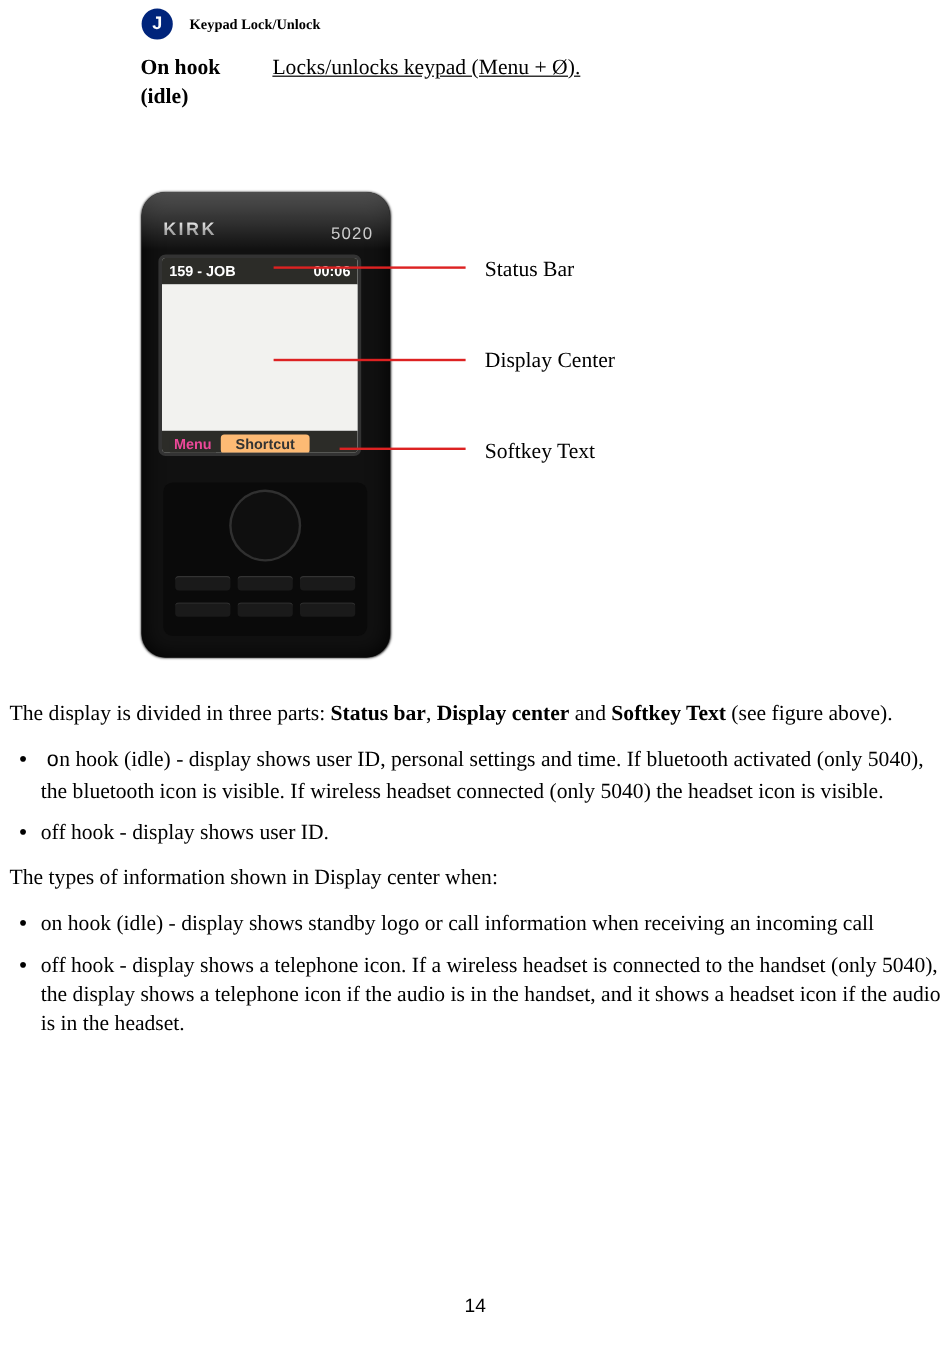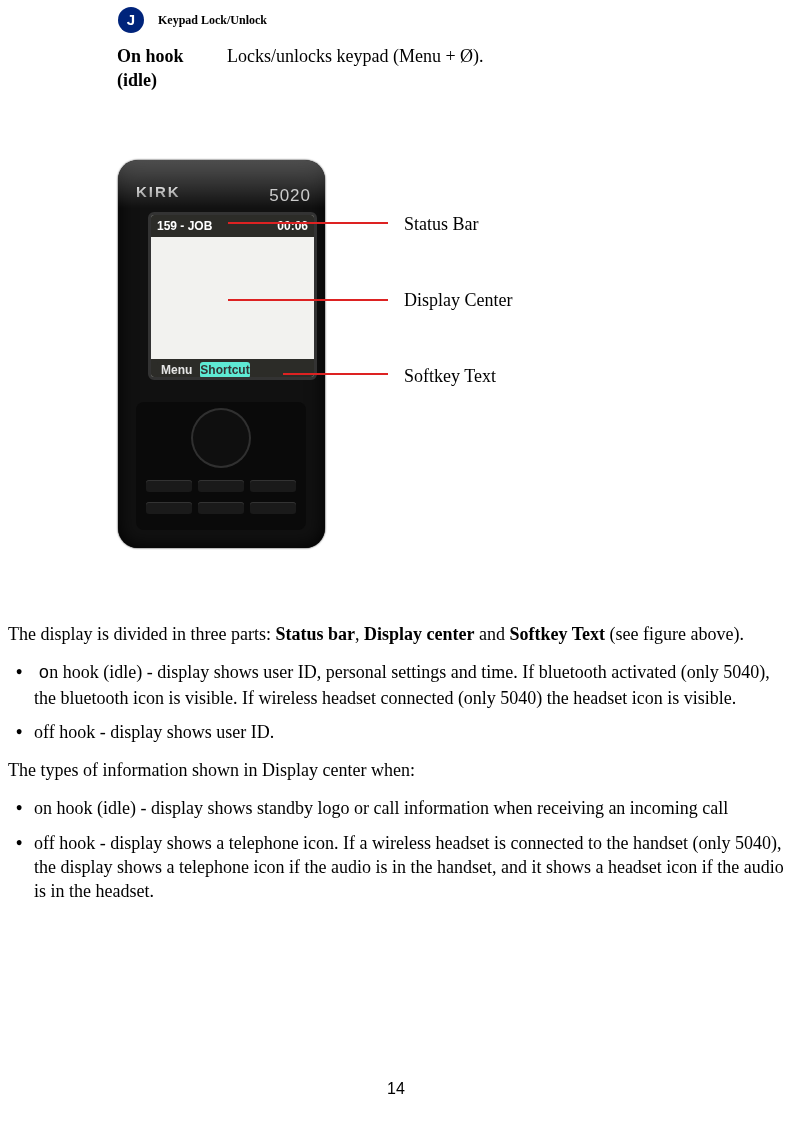--- a/index.html
+++ b/index.html
@@ -49,20 +49,21 @@
     top: 44px;
     left: 117px;
     display: flex;
   }
   .defn-term {
     width: 110px;
     font-weight: bold;
   }
   .defn-body {
     font-weight: normal;
+    text-decoration: underline;
   }
   .figure-area {
     position: absolute;
     top: 160px;
     left: 118px;
     width: 580px;
     height: 400px;
   }
   .phone {
     position: absolute;
@@ -97,29 +98,29 @@
   }
   .brand-left {
     font-size: 15px;
     font-weight: bold;
     letter-spacing: 2px;
     background: linear-gradient(180deg,#fff,#aaa,#888);
     -webkit-background-clip: text;
     -webkit-text-fill-color: transparent;
   }
   .brand-right {
-    font-size: 17px;
+    font-size: 14px;
     color: #ccc;
     letter-spacing: 1px;
     padding-top: 3px;
   }
   .screen {
     position: absolute;
     top: 52px;
-    left: 30px;
+    left: 14px;
     width: 169px;
     height: 168px;
     background: #d0d4d0;
     border: 3px solid #333;
     border-radius: 6px;
     box-sizing: border-box;
     overflow: hidden;
   }
   .screen-status {
     height: 22px;
@@ -142,22 +143,22 @@
     background: #2c2c28;
     color: #fff;
     font-family: Arial, sans-serif;
     font-weight: bold;
     font-size: 12px;
     display: flex;
     align-items: center;
     padding: 0 6px;
     gap: 0;
   }
-  .softkey-left { background:#2c2c28; color:#e5e5e5; padding:0 4px; border-radius:3px 0 0 3px; }
-  .softkey-right { background:#5eead4; color:#333; padding:0 0; border-radius:3px; margin-left:4px; }
+  .softkey-left { background:#2c2c28; color:#ec4899; padding:0 4px; border-radius:3px 0 0 3px; }
+  .softkey-right { background:#fdba74; color:#333; padding:0 12px; border-radius:3px; margin-left:4px; }
   .keypad {
     position: absolute;
     top: 242px;
     left: 18px;
     width: 170px;
     height: 128px;
     background: #0a0a0a;
     border-radius: 8px;
   }
   .keypad::before {
@@ -277,21 +278,21 @@
     <div class="callout-line" style="left:110px; top:62px; width:160px;"></div>
     <div class="callout-text" style="left:286px; top:52px;">Status Bar</div>
 
     <div class="callout-line" style="left:110px; top:139px; width:160px;"></div>
     <div class="callout-text" style="left:286px; top:128px;">Display Center</div>
 
     <div class="callout-line" style="left:165px; top:213px; width:105px;"></div>
     <div class="callout-text" style="left:286px; top:204px;">Softkey Text</div>
   </div>
 
-  <div class="body-text" style="top:582px;margin-top:40px;">
+  <div class="body-text" style="top:582px;">
     <p class="para">
       <span>The display is divided in three parts: </span><b>Status bar</b><span>, </span><b>Display center</b><span> and </span><b>Softkey Text</b><span> (see figure above).</span>
     </p>
 
     <ul class="bullets">
       <li>&nbsp;<span class="firstchar-mono">o</span><span>n hook (idle) - display shows user ID, personal settings and time. If bluetooth activated (only 5040), the bluetooth icon is visible. If wireless headset connected (only 5040) the headset icon is visible.</span></li>
       <li>off hook - display shows user ID.</li>
     </ul>
 
     <p class="para">The types of information shown in Display center when:</p>

